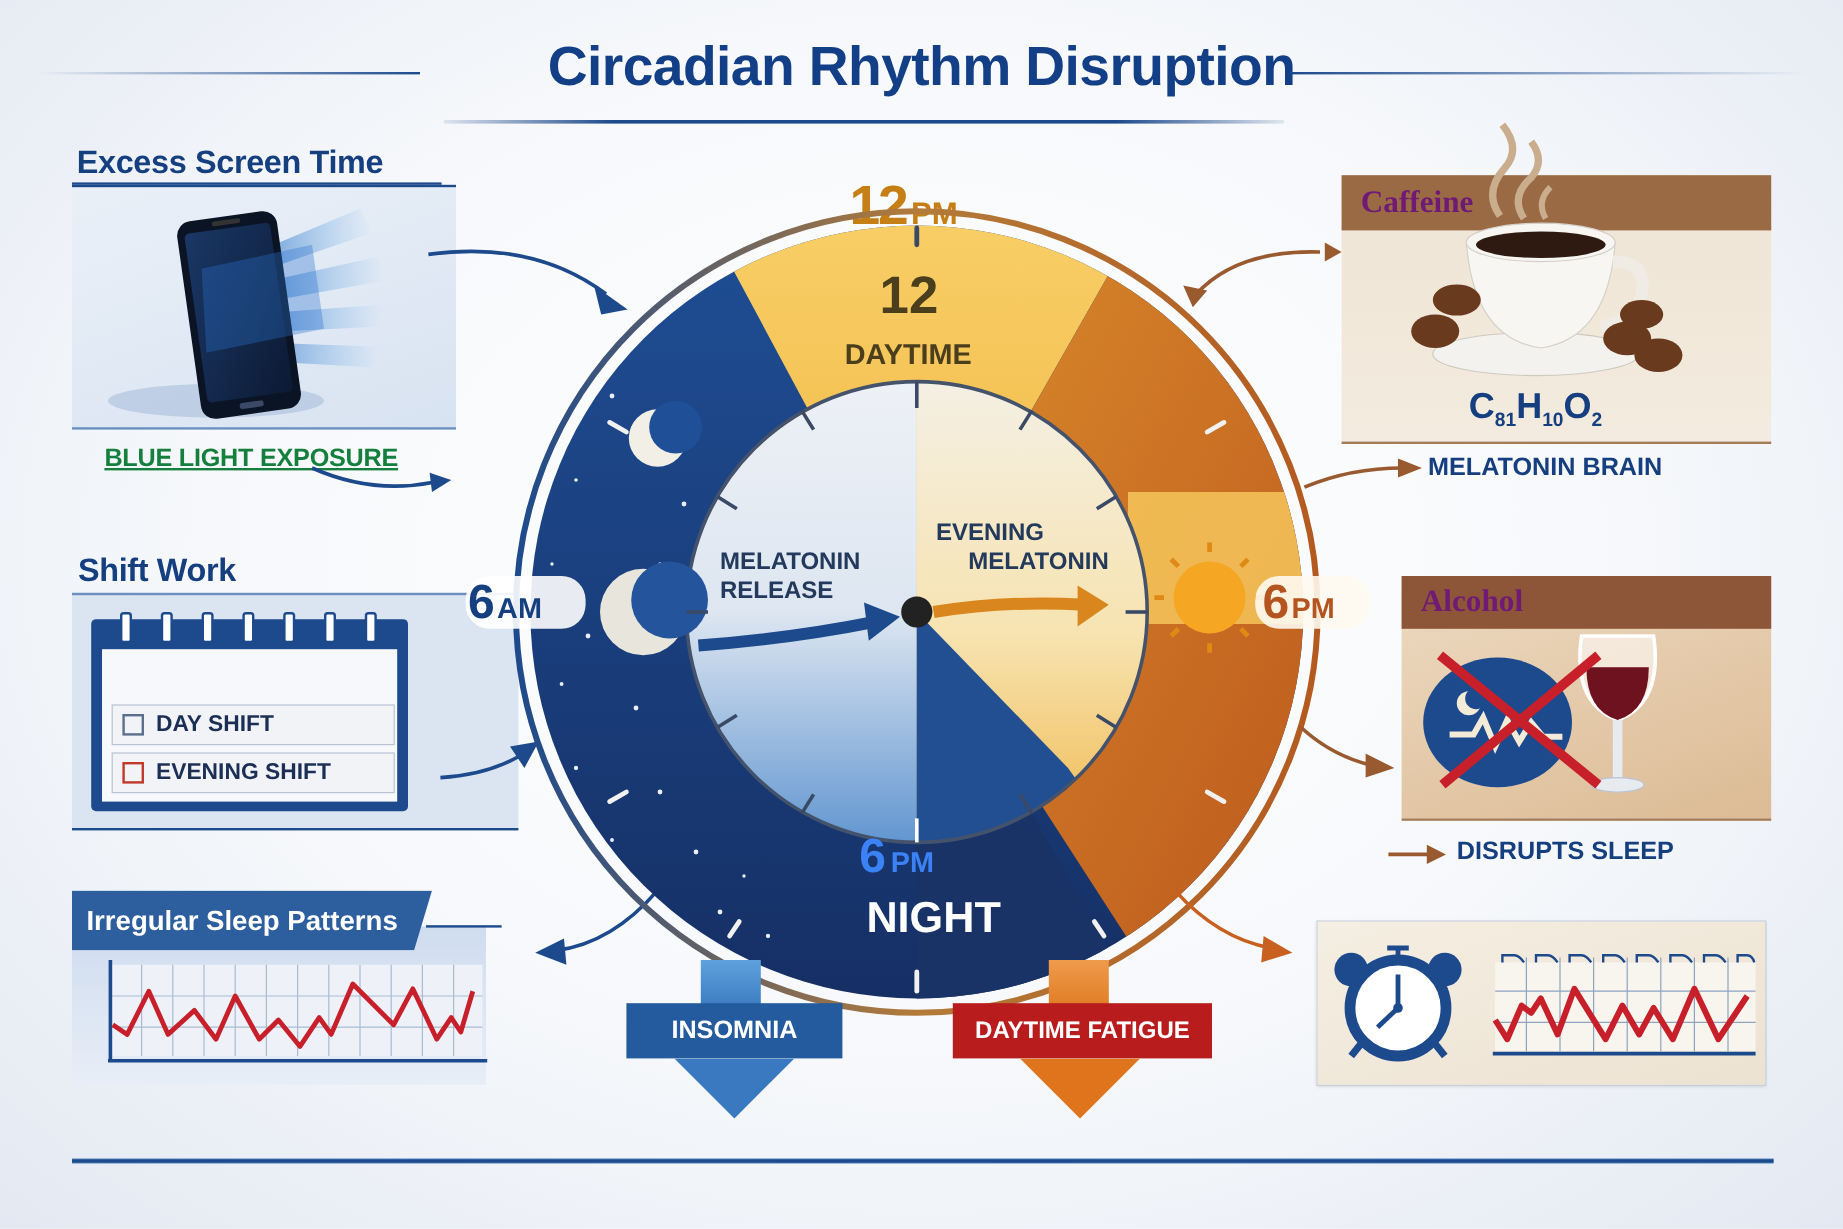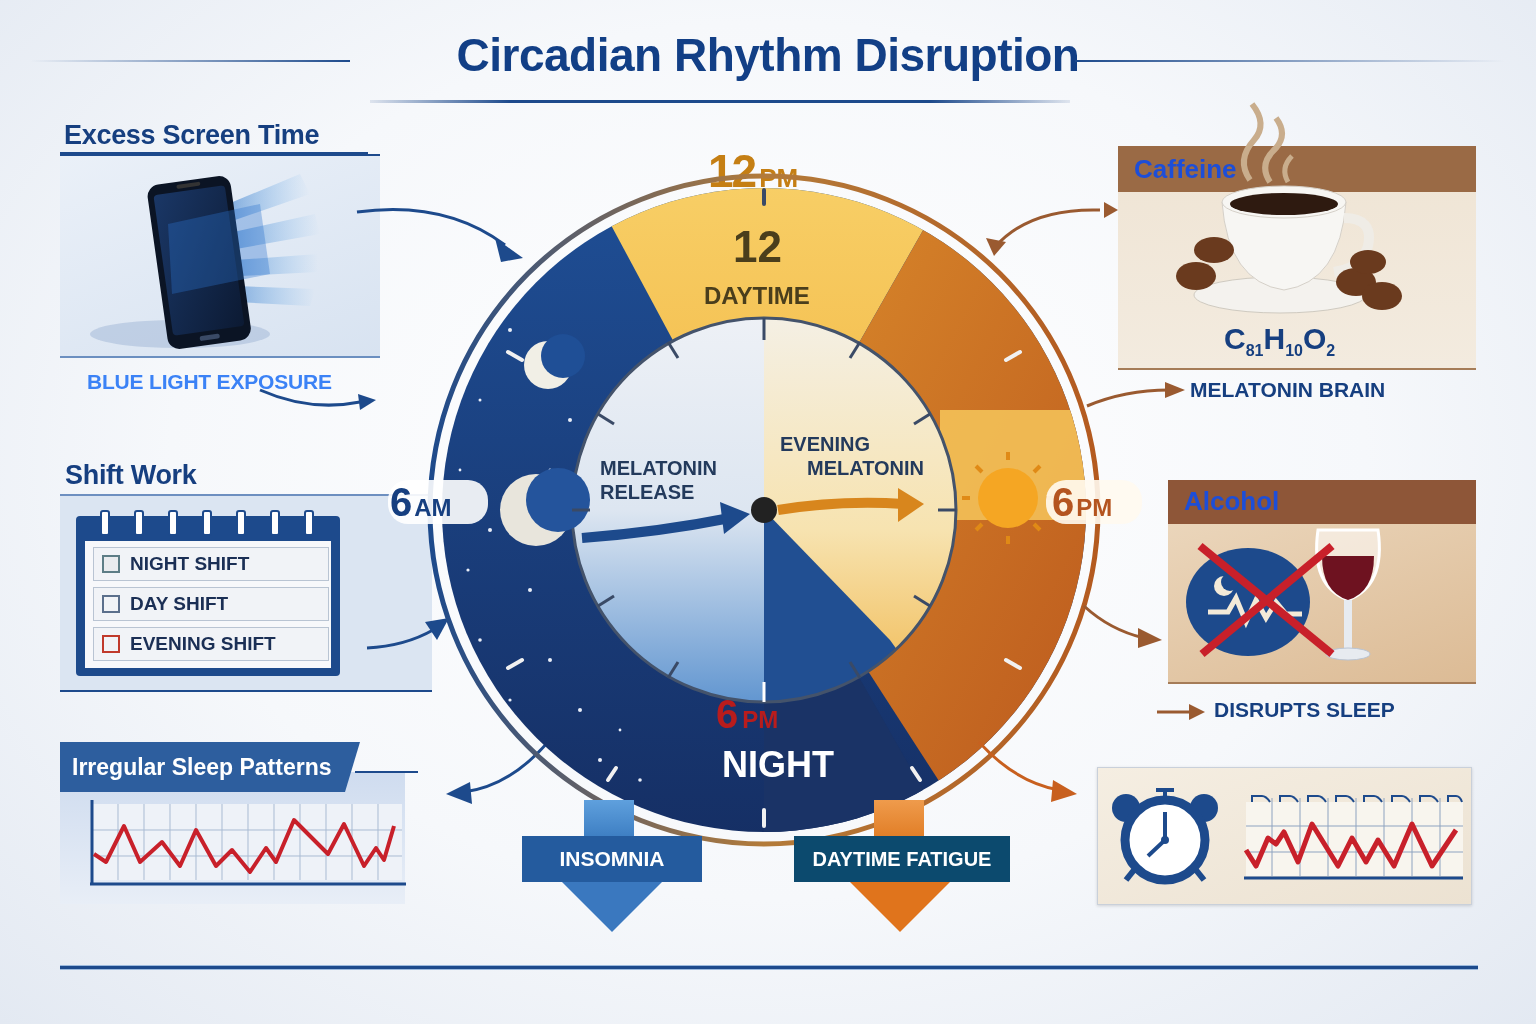--- a/index.html
+++ b/index.html
@@ -7,41 +7,41 @@
     background:radial-gradient(ellipse at 50% 45%, #ffffff 0%, #f6f8fb 55%, #e3e9f2 100%);
     font-family:"Liberation Sans","DejaVu Sans",sans-serif;}
   .abs{position:absolute;}
   .title{left:0;width:1536px;top:28px;text-align:center;font-size:46px;font-weight:bold;color:#123f86;letter-spacing:-0.5px;}
   .title-rule-l{left:30px;top:60px;width:320px;height:2px;background:linear-gradient(90deg,rgba(20,60,130,0),#1d4a8c);}
   .title-rule-r{left:1075px;top:60px;width:430px;height:2px;background:linear-gradient(90deg,#1d4a8c,rgba(20,60,130,0));}
   .title-under{left:370px;top:100px;width:700px;height:3px;background:linear-gradient(90deg,rgba(20,60,130,0.1),#1d4a8c 20%,#1d4a8c 80%,rgba(20,60,130,0.1));}
   .footer-rule{left:60px;top:966px;width:1418px;height:3px;background:#1d4a8c;box-shadow:0 1px 0 #9bb9dd,0 -1px 0 #9bb9dd;}
 
   .h-left{font-size:27px;font-weight:bold;color:#163f80;letter-spacing:-0.3px;}
-  .lbl-blue{font-size:21px;font-weight:bold;color:#3b82f6;letter-spacing:-0.2px;}
+  .lbl-blue{font-size:21px;font-weight:bold;color:#15803d;letter-spacing:-0.2px;text-decoration:underline;}
 
   
   .panel-screen{left:60px;top:154px;width:320px;height:200px;background:linear-gradient(160deg,#eaf0f8,#d8e3f1);border-top:2px solid #1d4a8c;border-bottom:2px solid #6b8fc0;}
   .panel-shift{left:60px;top:494px;width:372px;height:194px;background:#dbe5f2;border-top:2px solid #6d8fc0;border-bottom:2px solid #1d4a8c;}
   .cal{left:76px;top:516px;width:264px;height:160px;background:#1d4a8c;border-radius:4px;}
   .cal-inner{left:85px;top:541px;width:246px;height:127px;background:#f7f8fb;}
   .cal-row{position:absolute;left:8px;width:234px;height:32px;border:1px solid #b9c4d3;background:#f1f3f7;display:flex;align-items:center;}
   .cal-box{width:14px;height:14px;border:2px solid #5b6f8c;margin:0 10px 0 8px;}
   .cal-txt{font-size:19px;font-weight:bold;color:#1b2f55;}
   .ring{position:absolute;top:-6px;width:6px;height:22px;border-radius:3px;background:#fff;border:2px solid #1d4a8c;}
   .panel-sleep{left:60px;top:772px;width:345px;height:132px;background:linear-gradient(180deg,#cfdcef,#e8eef7);}
   .sleep-banner{left:60px;top:742px;width:300px;height:50px;background:#2d5e9e;clip-path:polygon(0 0,100% 0,95% 100%,0 100%);}
   .sleep-rule{left:355px;top:771px;width:63px;height:2px;background:#1d4a8c;}
 
   .panel-caff{left:1118px;top:146px;width:358px;height:222px;background:linear-gradient(180deg,#efe4d4,#f3ebdf);border-bottom:2px solid #a57c58;}
   .caff-band{left:1118px;top:146px;width:358px;height:46px;background:#9a6a45;}
   .panel-alc{left:1168px;top:480px;width:308px;height:202px;background:linear-gradient(160deg,#eddac1,#dcbb95);border-bottom:2px solid #a57c58;}
   .alc-band{left:1168px;top:480px;width:308px;height:44px;background:#8e5638;}
   .panel-clock{left:1097px;top:767px;width:373px;height:136px;background:linear-gradient(160deg,#f5eee2,#ece2d2);border:1px solid #c9d0da;box-shadow:0 1px 3px rgba(0,0,0,0.15);}
-  .h-right{font-size:26px;font-weight:bold;color:#1d4ed8;}
+  .h-right{font-size:26px;font-weight:bold;color:#701a75;font-family:Liberation Serif, serif;}
   .lbl-right{font-size:21px;font-weight:bold;color:#163f80;}
 
   
   .outcome{position:absolute;text-align:right;}
   .outcome .stem{position:absolute;}
   .outcome .bar{position:absolute;display:flex;align-items:center;justify-content:center;font-size:21px;font-weight:bold;color:#fff;}
 </style>
 </head>
 <body>
 
@@ -92,24 +92,20 @@
 <div class="abs cal">
   <span class="ring" style="left:24px"></span>
     <span class="ring" style="left:58px"></span>
     <span class="ring" style="left:92px"></span>
   <span class="ring" style="left:126px"></span>
     <span class="ring" style="left:160px"></span>
     <span class="ring" style="left:194px"></span>
     <span class="ring" style="left:228px"></span>
 </div>
 <div class="abs cal-inner">
-  <div class="cal-row" style="top:6px;">
-    <span class="cal-box" style="background:#e9ebee;border-color:#5d7d86;"></span>
-    <span class="cal-txt">NIGHT SHIFT</span>
-  </div>
   <div class="cal-row" style="top:46px;">
     <span class="cal-box"></span>
     <span class="cal-txt">DAY SHIFT</span>
   </div>
   <div class="cal-row" style="top:86px;">
     <span class="cal-box" style="border-color:#c0392b;"></span>
     <span class="cal-txt">EVENING SHIFT</span>
   </div>
 </div>
 <svg class="abs" style="left:365px;top:610px;" width="90" height="50">
@@ -295,35 +291,35 @@
   <span style="font-size:40px;">6</span><span style="font-size:24px;margin-left:2px;">PM</span>
 </div>
 <div class="abs" style="left:600px;top:456px;color:#233a5c;font-size:20px;font-weight:bold;line-height:24px;">
   <div>MELATONIN</div>
   <div>RELEASE</div>
 </div>
 <div class="abs" style="left:772px;top:432px;color:#233a5c;font-size:20px;font-weight:bold;line-height:24px;text-align:right;width:152px;">
   <div style="text-align:left;padding-left:8px;">EVENING</div>
   <div>MELATONIN</div>
 </div>
-<div class="abs" style="left:716px;top:692px;color:#b91c1c;font-weight:bold;">
+<div class="abs" style="left:716px;top:692px;color:#3b82f6;font-weight:bold;">
   <span style="font-size:40px;">6</span><span style="font-size:24px;margin-left:4px;">PM</span>
 </div>
 <div class="abs" style="left:722px;top:744px;color:#fff;font-size:36px;font-weight:bold;">NIGHT</div>
 
 <div class="outcome" style="left:520px;top:800px;width:186px;height:134px;">
   <div class="stem" style="left:64px;top:0;width:50px;height:40px;background:linear-gradient(#5fa0dd,#3b7cc1);"></div>
   <div class="bar" style="left:2px;top:36px;width:180px;height:46px;background:#245b9e;">INSOMNIA</div>
   <svg style="position:absolute;left:42px;top:82px;" width="100" height="52">
       <polygon points="0,0 100,0 50,50" fill="#3a78bf"></polygon>
     </svg>
 </div>
 <div class="outcome" style="left:786px;top:800px;width:220px;height:134px;">
   <div class="stem" style="left:88px;top:0;width:50px;height:40px;background:linear-gradient(#ef9b4c,#e07c24);"></div>
-  <div class="bar" style="left:8px;top:36px;width:216px;height:46px;background:#0c4a6e;font-size:20px;">DAYTIME FATIGUE</div>
+  <div class="bar" style="left:8px;top:36px;width:216px;height:46px;background:#b91c1c;font-size:20px;">DAYTIME FATIGUE</div>
   <svg style="position:absolute;left:64px;top:82px;" width="100" height="52">
       <polygon points="0,0 100,0 50,50" fill="#e0741c"></polygon>
     </svg>
 </div>
 
 <div class="abs panel-caff"></div>
 <div class="abs caff-band"></div>
 <div class="abs h-right" style="left:1134px;top:154px;">Caffeine</div>
 <svg class="abs" style="left:1160px;top:90px;" width="250" height="230">
   <path d="M90,90 q-14,-20 4,-40 q14,-16 -2,-36" stroke="#c9ad8c" stroke-width="6" fill="none"></path>

